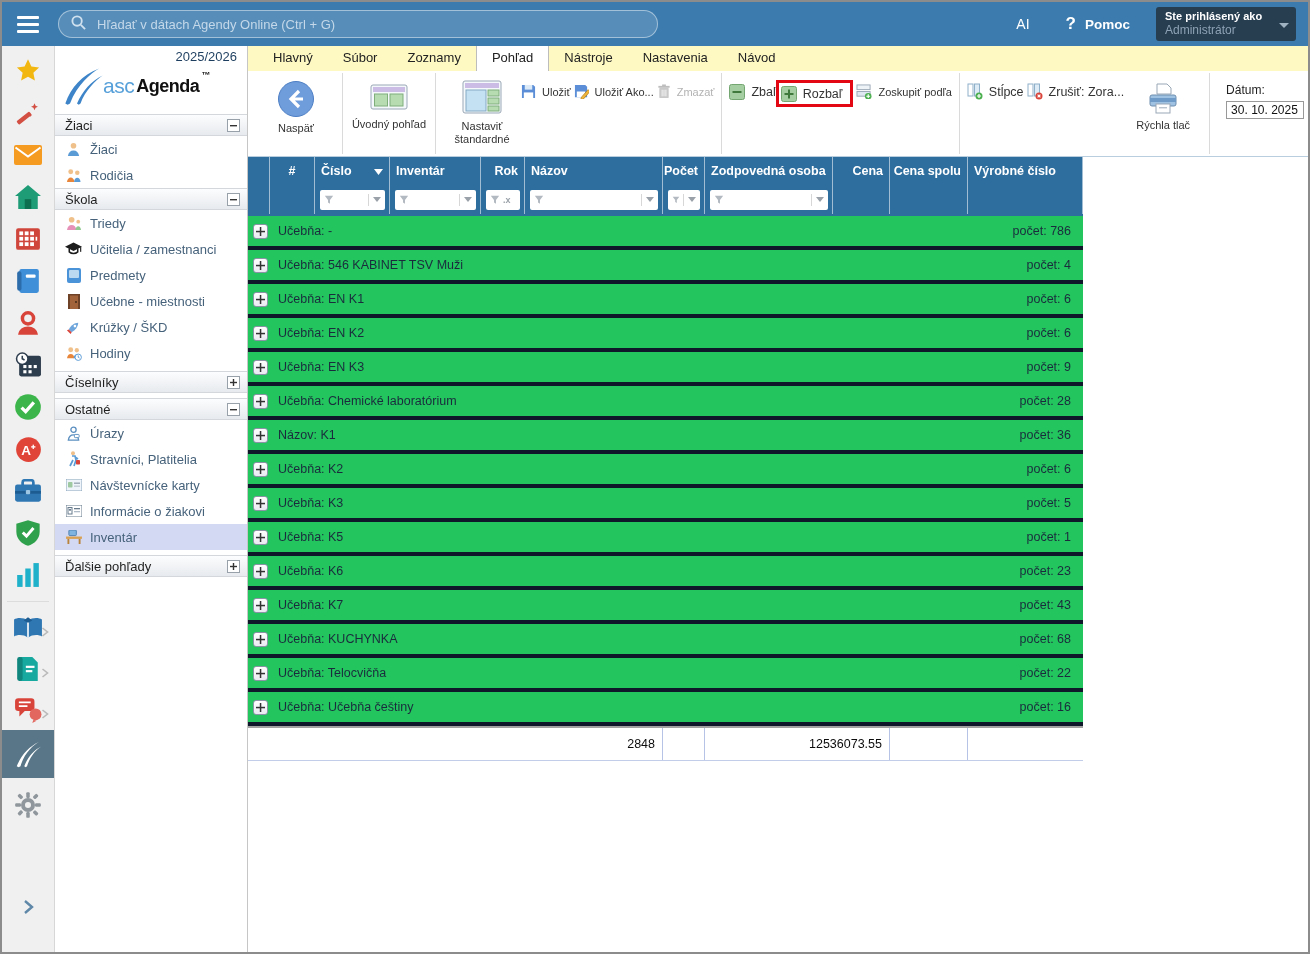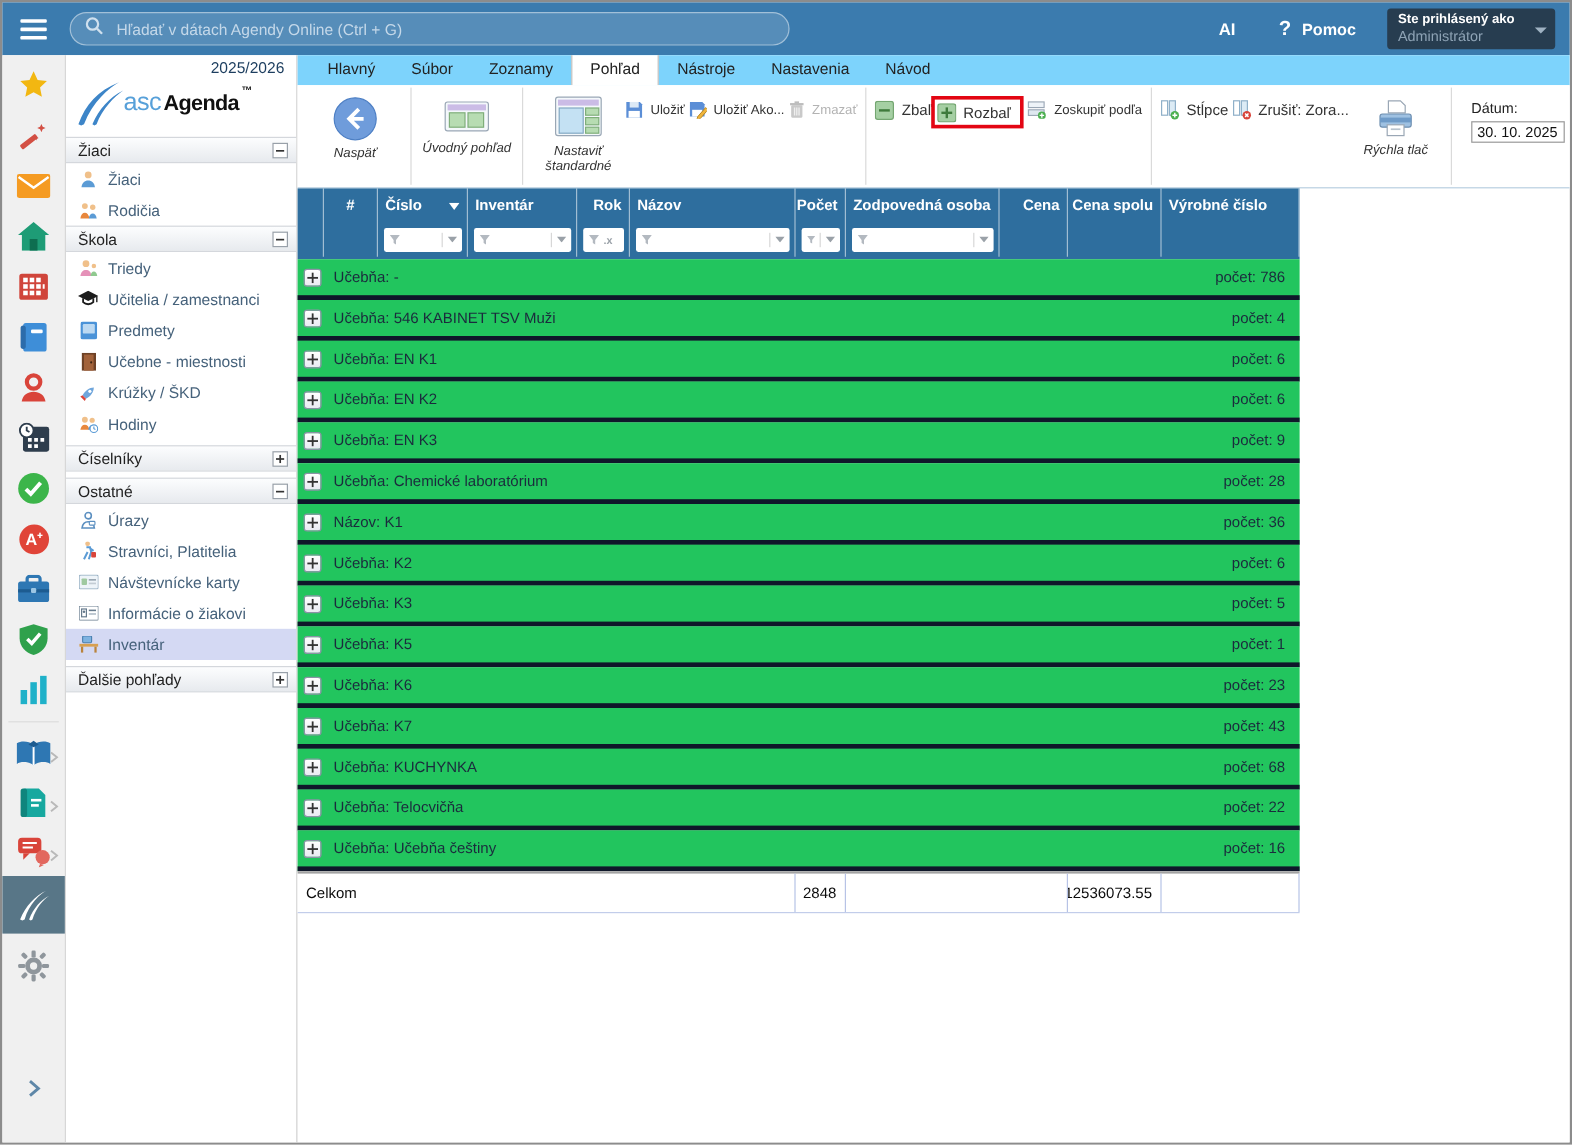--- a/index.html
+++ b/index.html
@@ -12,21 +12,21 @@
   .window { width:1310px; height:954px; border:2px solid #8c8c8c; background:#fff; display:flex; flex-direction:column; }
 
   
   .topbar { flex:0 0 44px; background:#3b7bae; display:flex; align-items:center; }
   .hamburger { width:52px; height:44px; display:flex; flex-direction:column; justify-content:center; align-items:center; gap:4px; cursor:pointer; }
   .hamburger span { width:22px; height:3px; background:#fff; border-radius:1px; }
   .searchwrap { width:600px; height:28px; margin-left:4px; border-radius:14px; background:rgba(255,255,255,.14); border:1px solid rgba(255,255,255,.45); display:flex; align-items:center; padding:0 12px; gap:9px; }
   .searchwrap input { background:transparent; border:none; outline:none; color:#e8f1f8; font-size:13px; width:100%; font-family:inherit; }
   .searchwrap input::placeholder { color:#c4d8e9; opacity:1; }
   .topbar-spacer { flex:1; }
-  .ai-label { color:#fff; font-weight:bold; font-size:14px; margin-right:36px; cursor:pointer; }
+  .ai-label { color:#fff; font-weight:normal; font-size:14px; margin-right:36px; cursor:pointer; }
   .helpwrap { display:flex; align-items:center; gap:9px; margin-right:26px; cursor:pointer; }
   .help-q { color:#fff; font-weight:bold; font-size:17px; }
   .help-label { color:#fff; font-weight:bold; font-size:13.5px; }
   .userbox { width:140px; height:34px; background:#273d50; border-radius:3px; margin-right:12px; padding:2px 18px 2px 9px; color:#fff; position:relative; cursor:pointer; }
   .userbox .l1 { font-size:11px; font-weight:bold; line-height:14px; white-space:nowrap; }
   .userbox .l2 { font-size:12px; color:#8ea3b5; line-height:14px; }
   .userbox .caret { position:absolute; right:7px; top:16px; width:0; height:0; border-left:5px solid transparent; border-right:5px solid transparent; border-top:5px solid #9fb2c2; }
 
   
   .bodywrap { flex:1; display:flex; min-height:0; }
@@ -50,28 +50,28 @@
   .logo-tm { color:#101010; font-size:9px; font-weight:bold; align-self:flex-start; margin-top:4px; }
   .side-section { height:22px; flex:0 0 22px; background:linear-gradient(#fcfdfe,#e7eaee); border-top:1px solid #d4d7dc; border-bottom:1px solid #d4d7dc; display:flex; align-items:center; padding:0 7px 0 10px; font-size:13px; color:#1f1f1f; cursor:pointer; }
   .side-section .sbox { margin-left:auto; width:13px; height:13px; border:1px solid #98a0a9; background:#fff; display:flex; align-items:center; justify-content:center; }
   .side-section.gap { margin-top:5px; }
   .side-item { height:26px; flex:0 0 26px; display:flex; align-items:center; gap:8px; padding-left:10px; font-size:13px; color:#46627b; cursor:pointer; }
   .side-item.selected { background:#d4d9f3; }
   .side-item .ic { width:17px; display:flex; justify-content:center; }
 
   
   .main { flex:1; display:flex; flex-direction:column; background:#fff; min-width:0; }
-  .tabsrow { flex:0 0 25px; background:#7dd3fc; display:flex; align-items:stretch; padding-left:10px; }
+  .tabsrow { flex:0 0 25px; background:#fef9c3; display:flex; align-items:stretch; padding-left:10px; }
   .tab { padding:4px 15px 0 15px; font-size:13px; color:#222; cursor:pointer; }
   .tab.active { background:#fff; border-left:1px solid #bdbdbd; border-right:1px solid #bdbdbd; }
 
   .ribbon { flex:0 0 86px; background:#fff; border-bottom:1px solid #b9cfe0; display:flex; align-items:stretch; padding:2px 0 2px 2px; }
   .rgroup { display:flex; align-items:flex-start; padding:2px 7px; }
   .rgroup + .rgroup { border-left:1px solid #dadada; }
-  .bigbtn { width:78px; display:flex; flex-direction:column; align-items:center; font-size:11px; color:#333; text-align:center; line-height:13px; padding-top:5px; gap:4px; cursor:pointer;font-style:italic; }
+  .bigbtn { width:78px; display:flex; flex-direction:column; align-items:center; font-size:11px; color:#333; text-align:center; line-height:13px; padding-top:5px; gap:4px; cursor:pointer; }
   .stack { display:flex; flex-direction:row; gap:3px; padding-top:7px; }
   .smallbtn { display:flex; align-items:center; gap:6px; font-size:11px; color:#333; height:19px; cursor:pointer; white-space:nowrap; }
   .smallbtn.big-label { font-size:12.5px; }
   .smallbtn.disabled { color:#b3b3b3; cursor:default; }
   .red-outline { border:3px solid #e30613; padding:1px 8px 1px 2px; margin:-2px 0 -2px -4px; }
   .date-group { padding:8px 0 0 9px; font-size:12px; color:#222; }
   .date-group input { display:block; width:78px; height:18px; border:1px solid #999; margin-top:4px; font-size:12px; padding:0 4px; font-family:inherit; color:#111; }
 
   
   .grid { width:835px; }
@@ -897,21 +897,20 @@
                   <rect y="3.8" width="9" height="1.5" fill="#333"></rect>
                   <rect x="3.8" width="1.5" height="9" fill="#333"></rect>
                 </svg>
               </span>
               <span class="grow-label">Učebňa: Učebňa češtiny</span>
               <span class="grow-count">počet: 16</span>
             </div>
           </div>
 
         <div class="gfooter">
-          <div class="cell">Celkom</div>
           <div class="cell num">2848</div>
           <div class="cell"></div>
           <div class="cell num">12536073.55</div>
           <div class="cell"></div>
         </div>
       </div>
 
     </div>
   </div>
 </div>

